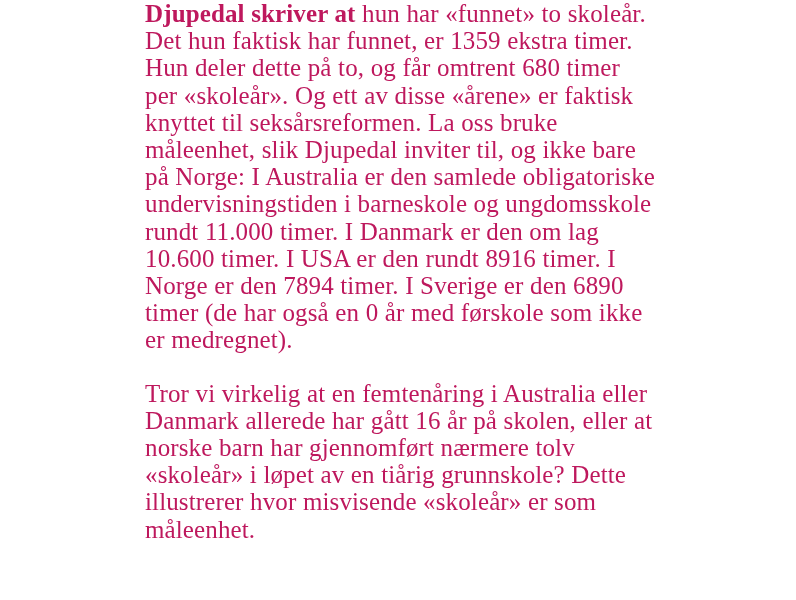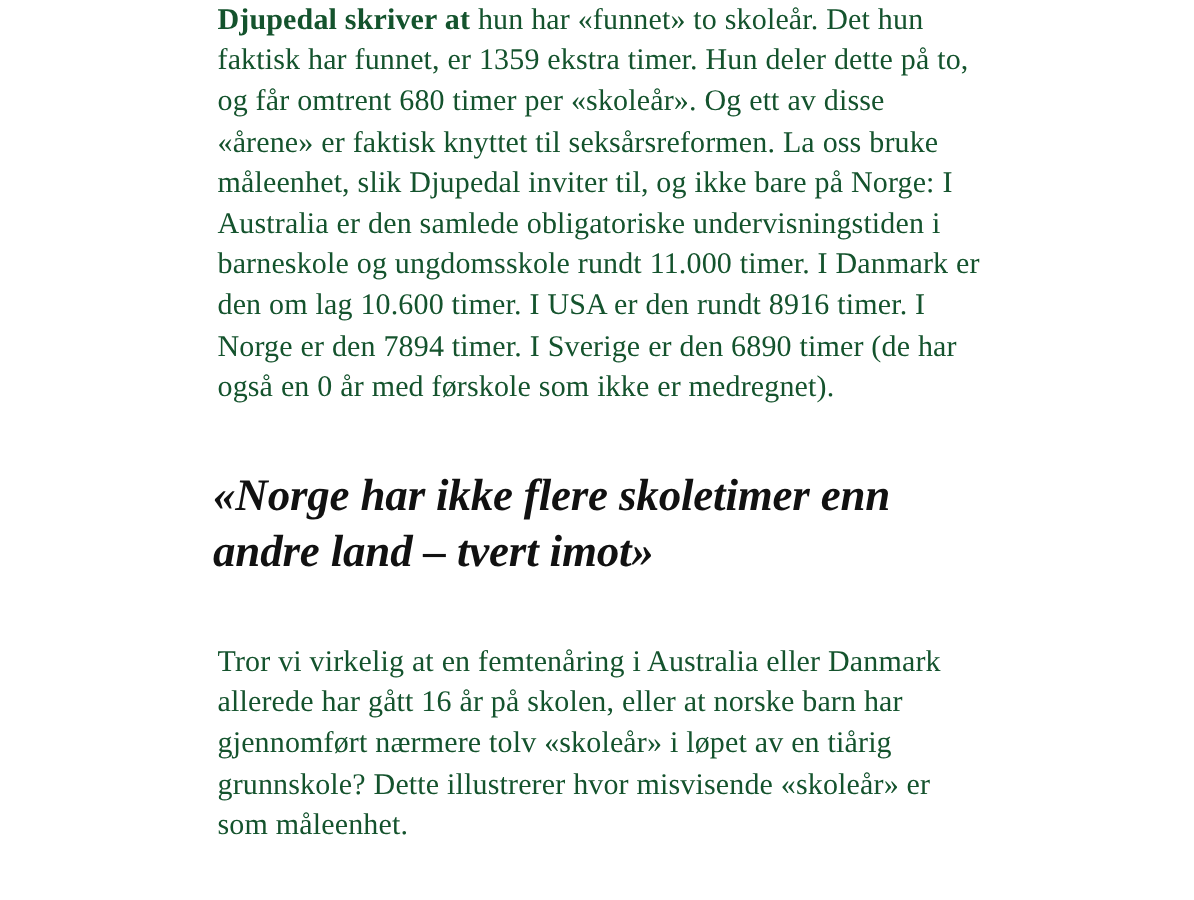--- a/index.html
+++ b/index.html
@@ -27,23 +27,23 @@
 
   .article {
     position: absolute;
     left: 145px;
     top: 0px;
     width: 510px;
   }
 
   .para {
     font-family: "Liberation Serif", "DejaVu Serif", serif;
-    font-size: 20px;
+    font-size: 25px;
     line-height: 27.2px;
-    color: #14532d;
+    color: #be185d;
     margin: 0;
     text-align: left;
     letter-spacing: 0.005em;
     word-spacing: 0.005em;
     hyphens: none;
   }
 
   .para + .para {
     margin-top: 26px;
   }
@@ -72,18 +72,17 @@
 </style>
 </head>
 <body>
 
 <div class="page">
   <article class="article">
 
     <p class="para"><span class="lead-in">Djupedal skriver at</span><span> hun har «funnet» to skoleår. Det hun faktisk har funnet, er 1359 ekstra timer. Hun deler dette på to, og får omtrent 680 timer per «skoleår». Og ett av disse «årene» er faktisk knyttet til seksårsreformen. La oss bruke måleenhet, slik Djupedal inviter til, og ikke bare på Norge: I Australia er den samlede obligatoriske undervisningstiden i barneskole og ungdomsskole rundt 11.000 timer. I Danmark er den om lag 10.600 timer. I USA er den rundt 8916 timer. I Norge er den 7894 timer. I Sverige er den 6890 timer (de har også en 0 år med førskole som ikke er medregnet).</span></p>
 
 
-    <h2 class="pullquote">«Norge har ikke flere skoletimer enn andre land – tvert imot»</h2>
 
     <p class="para after-quote">Tror vi virkelig at en femtenåring i Australia eller Danmark allerede har gått 16 år på skolen, eller at norske barn har gjennomført nærmere tolv «skoleår» i løpet av en tiårig grunnskole? Dette illustrerer hvor misvisende «skoleår» er som måleenhet.</p>
 
   </article>
 </div>
 
 </body></html>

